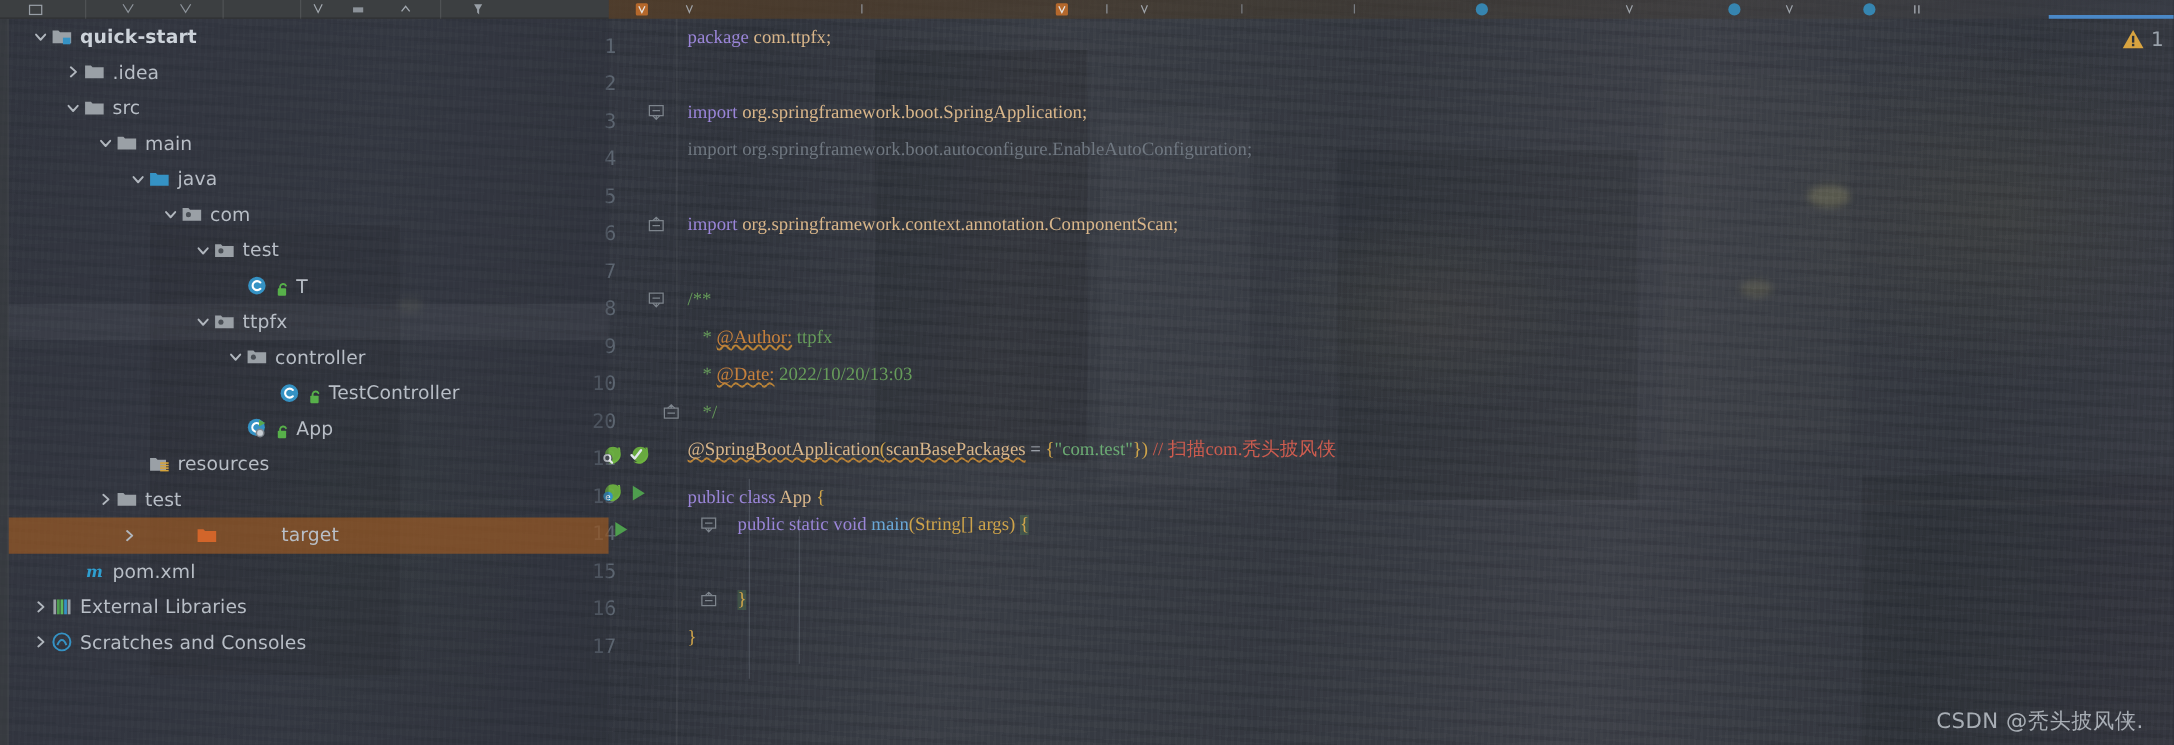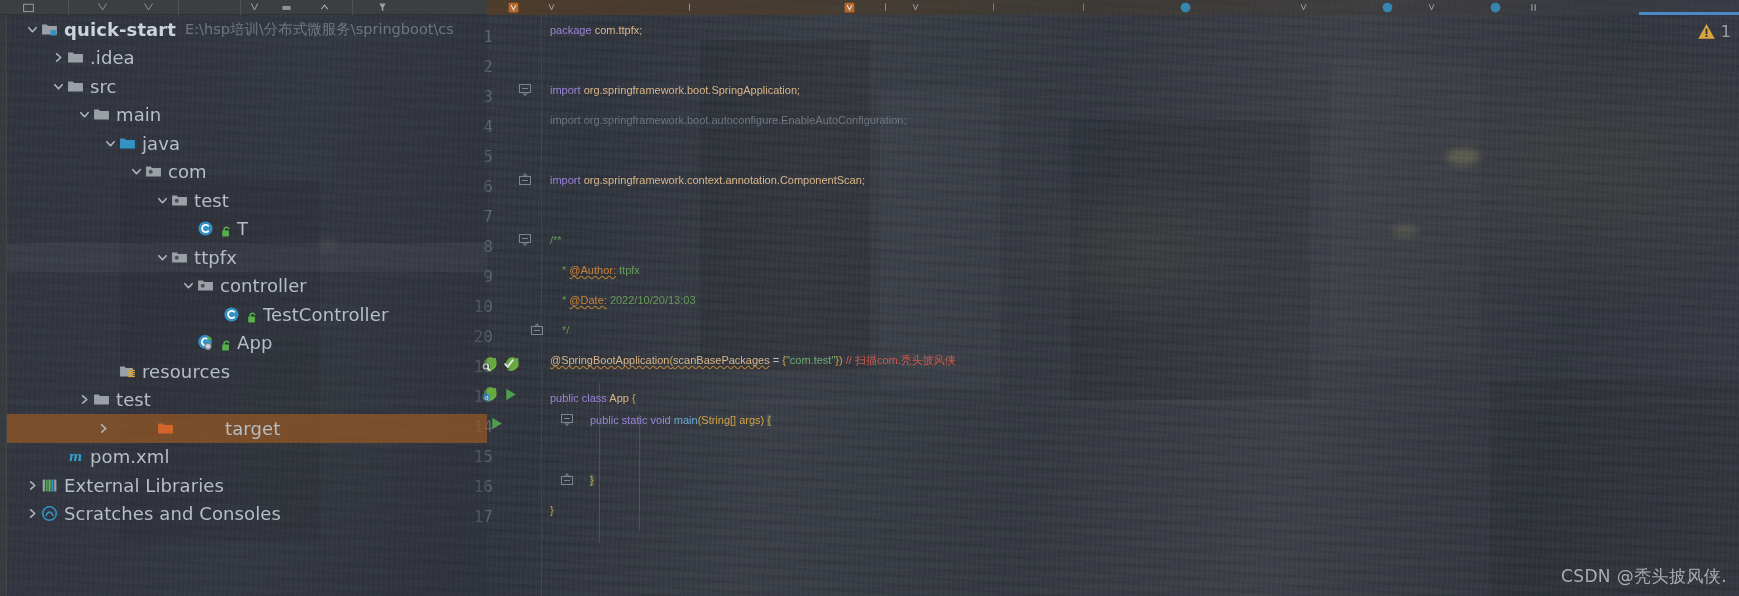--- a/index.html
+++ b/index.html
@@ -52,37 +52,37 @@
     background: rgba(60,63,65,.55); border-right: 1px solid rgba(255,255,255,.05); }
   .tree { position: absolute; left: 7px; top: 0; width: 480px; }
 
   .row { position: relative; height: 28.5px; display: flex; align-items: center; white-space: nowrap; }
   .row.selected { background: rgba(168,93,33,.62); gap: 45px; }
   .row.hover-row { background: rgba(255,255,255,.045); }
 
   .arrow { width: 17px; height: 17px; flex: 0 0 17px; position: relative; }
   .arrow svg { position: absolute; left: 3px; top: 3px; }
   .ico { width: 17px; height: 17px; flex: 0 0 17px; position: relative; margin-right: 6px; }
-  .lbl { font-size: 18px; color: #b8bec6; letter-spacing: .1px; }
+  .lbl { font-size: 15px; color: #b8bec6; letter-spacing: .1px; }
   .lbl.bold { font-weight: bold; color: #cdd3da; }
   .path { font-size: 14.5px; color: #6e7681; margin-left: 9px; }
   .lock { width: 13px; height: 13px; flex: 0 0 13px; margin-right: 4px; position: relative; top: 1px; }
 
   
   .editor { position: absolute; left: 440px; top: 15px; right: 0; bottom: 0; z-index: 10; }
   .gutter { position: absolute; left: 0; top: 0; width: 105px; height: 100%; }
   .gutter-sep { position: absolute; left: 101px; top: 0; width: 1px; height: 100%; background: rgba(255,255,255,.07); }
 
   .lnrow { position: absolute; left: 0; width: 105px; height: 30px; }
   .lnum { position: absolute; right: 52px; top: 5px; font-family: "DejaVu Sans Mono", monospace;
           font-size: 16px; color: #5c6570; text-align: right; width: 30px; }
   .gicons { position: absolute; left: 40px; top: 3px; display: flex; gap: 3px; align-items: center; }
 
   .codearea { position: absolute; left: 105px; top: 0; right: 0; bottom: 0;
-    font-family: Liberation Sans, sans-serif; font-size: 11px; line-height: 30px; white-space: pre; }
+    font-family: Liberation Serif, serif; font-size: 15px; line-height: 30px; white-space: pre; }
   .cline { position: absolute; left: 5px; height: 30px; }
 
   
   .fold { position: absolute; left: -32px; width: 14px; height: 14px; top: 8px; }
   .indentguide { position: absolute; width: 1px; background: rgba(130,140,150,.30); }
 
   
   .k   { color: #9a85d8; }            
   .s   { color: #6bab73; }            
   .id  { color: #d9b68a; }            
@@ -96,21 +96,21 @@
   .op  { color: #b6bcc4; }
   .sq  { text-decoration: underline wavy #b98236; text-decoration-skip-ink: none; }
   .sq2 { text-decoration: underline wavy #b98236; text-decoration-skip-ink: none; }
   .brace-hl { background: rgba(90,140,90,.32); }
 
   
   .warnbox { position: absolute; right: 8px; top: 22px; display: flex; align-items: center; gap: 5px; z-index: 45; }
   .warncount { font-size: 16px; color: #9aa2ab; font-family: "DejaVu Sans", sans-serif; }
 
   
-  .watermark { position: absolute; right: 12px; bottom: 8px; z-index: 60;
+  .watermark { position: absolute; right: 24px; bottom: 8px; z-index: 60;
     font-size: 17px; color: #b9bfc6; opacity: .88; letter-spacing: .4px;
     font-family: "DejaVu Sans", "Liberation Sans", sans-serif; }
 </style>
 </head>
 <body>
 
 <div id="app">
 
   <div class="bgphoto">
     <div class="bgshape" style="left:700px;top:40px;width:170px;height:330px;background:rgba(0,0,0,.10)"></div>
@@ -392,21 +392,20 @@
               <path d="M2 4 L6 8.5 L10 4" fill="none" stroke="#b0b6bd" stroke-width="1.7" stroke-linecap="round" stroke-linejoin="round"></path>
             </svg>
         </div>
         <div class="ico">
           <svg width="17" height="17" viewBox="0 0 16 16">
             <path d="M1 3.2h4.4l1.2 1.4H15v8.2H1z" fill="#9aa0a6"></path>
             <rect x="8.8" y="8.6" width="5.6" height="5" fill="#3592c4"></rect>
           </svg>
         </div>
         <span class="lbl bold">quick-start</span>
-        <span class="path">E:\hsp培训\分布式微服务\springboot\cs</span>
       </div>
 
     <div class="row">
           <div style="width: 43px; flex: 0 0 auto;"></div>
           <div class="arrow">
             <svg width="11" height="11" viewBox="0 0 12 12">
               <path d="M4 2 L8.5 6 L4 10" fill="none" stroke="#b0b6bd" stroke-width="1.7" stroke-linecap="round" stroke-linejoin="round"></path>
             </svg>
           </div>
           <div class="ico"><svg width="17" height="17" viewBox="0 0 16 16">

